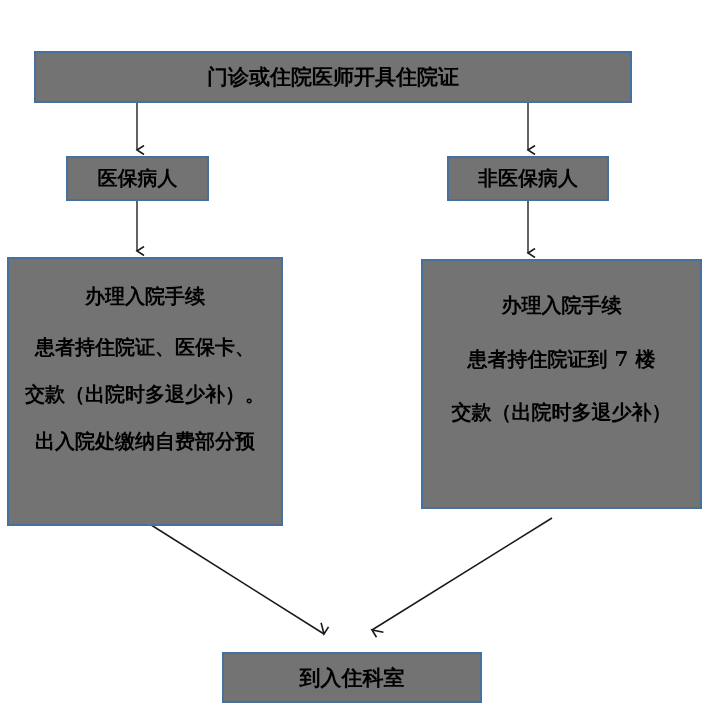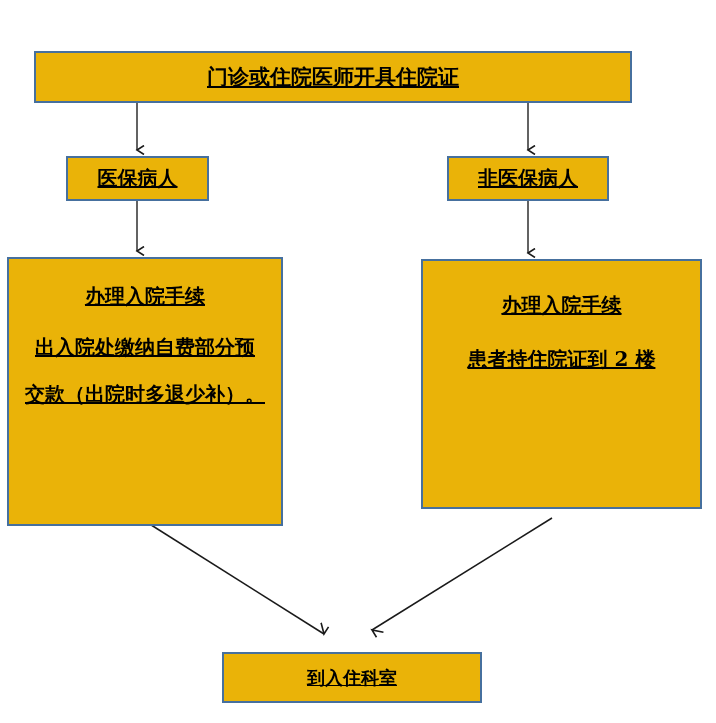--- a/index.html
+++ b/index.html
@@ -12,27 +12,26 @@
     width: 716px;
     height: 723px;
     background: #ffffff;
     font-family: "DejaVu Serif", "Liberation Serif", serif;
     overflow: hidden;
   }
   .node {
     position: absolute;
     box-sizing: border-box;
     border: 2px solid #46709e;
-    background: #eab308;
+    background: #737373;
     display: flex;
     flex-direction: column;
     justify-content: center;
     color: #000000;
     text-align: center;
-    text-decoration: underline;
   }
   .node .line {
     display: block;
     white-space: nowrap;
     font-weight: 700;
   }
   
   #node-top {
     left: 34px;
     top: 51px;
@@ -70,21 +69,21 @@
     height: 250px;
     font-size: 20px;
     justify-content: flex-start;
     padding-top: 18px;
   }
   #node-ward {
     left: 222px;
     top: 652px;
     width: 260px;
     height: 51px;
-    font-size: 18px;
+    font-size: 21px;
   }
   #node-insured-proc .line { margin: 10px 0; }
   #node-uninsured-proc .line { margin: 13px 0; }
   #node-insured-proc .line.head,
   #node-uninsured-proc .line.head { margin-bottom: 14px; }
 
   svg#edges {
     position: absolute;
     left: 0;
     top: 0;
@@ -140,26 +139,28 @@
   <div class="node" id="node-insured">
     <span class="line">医保病人</span>
   </div>
 
   <div class="node" id="node-uninsured">
     <span class="line">非医保病人</span>
   </div>
 
   <div class="node" id="node-insured-proc">
     <span class="line head">办理入院手续</span>
+    <span class="line">患者持住院证、医保卡、</span>
+    <span class="line">交款（出院时多退少补）。</span>
     <span class="line">出入院处缴纳自费部分预</span>
-    <span class="line">交款（出院时多退少补）。</span>
   </div>
 
   <div class="node" id="node-uninsured-proc">
     <span class="line head">办理入院手续</span>
-    <span class="line">患者持住院证到 2 楼</span>
+    <span class="line">患者持住院证到 7 楼</span>
+    <span class="line">交款（出院时多退少补）</span>
   </div>
 
   <div class="node" id="node-ward">
     <span class="line">到入住科室</span>
   </div>
 
 </div>
 
 </body></html>

